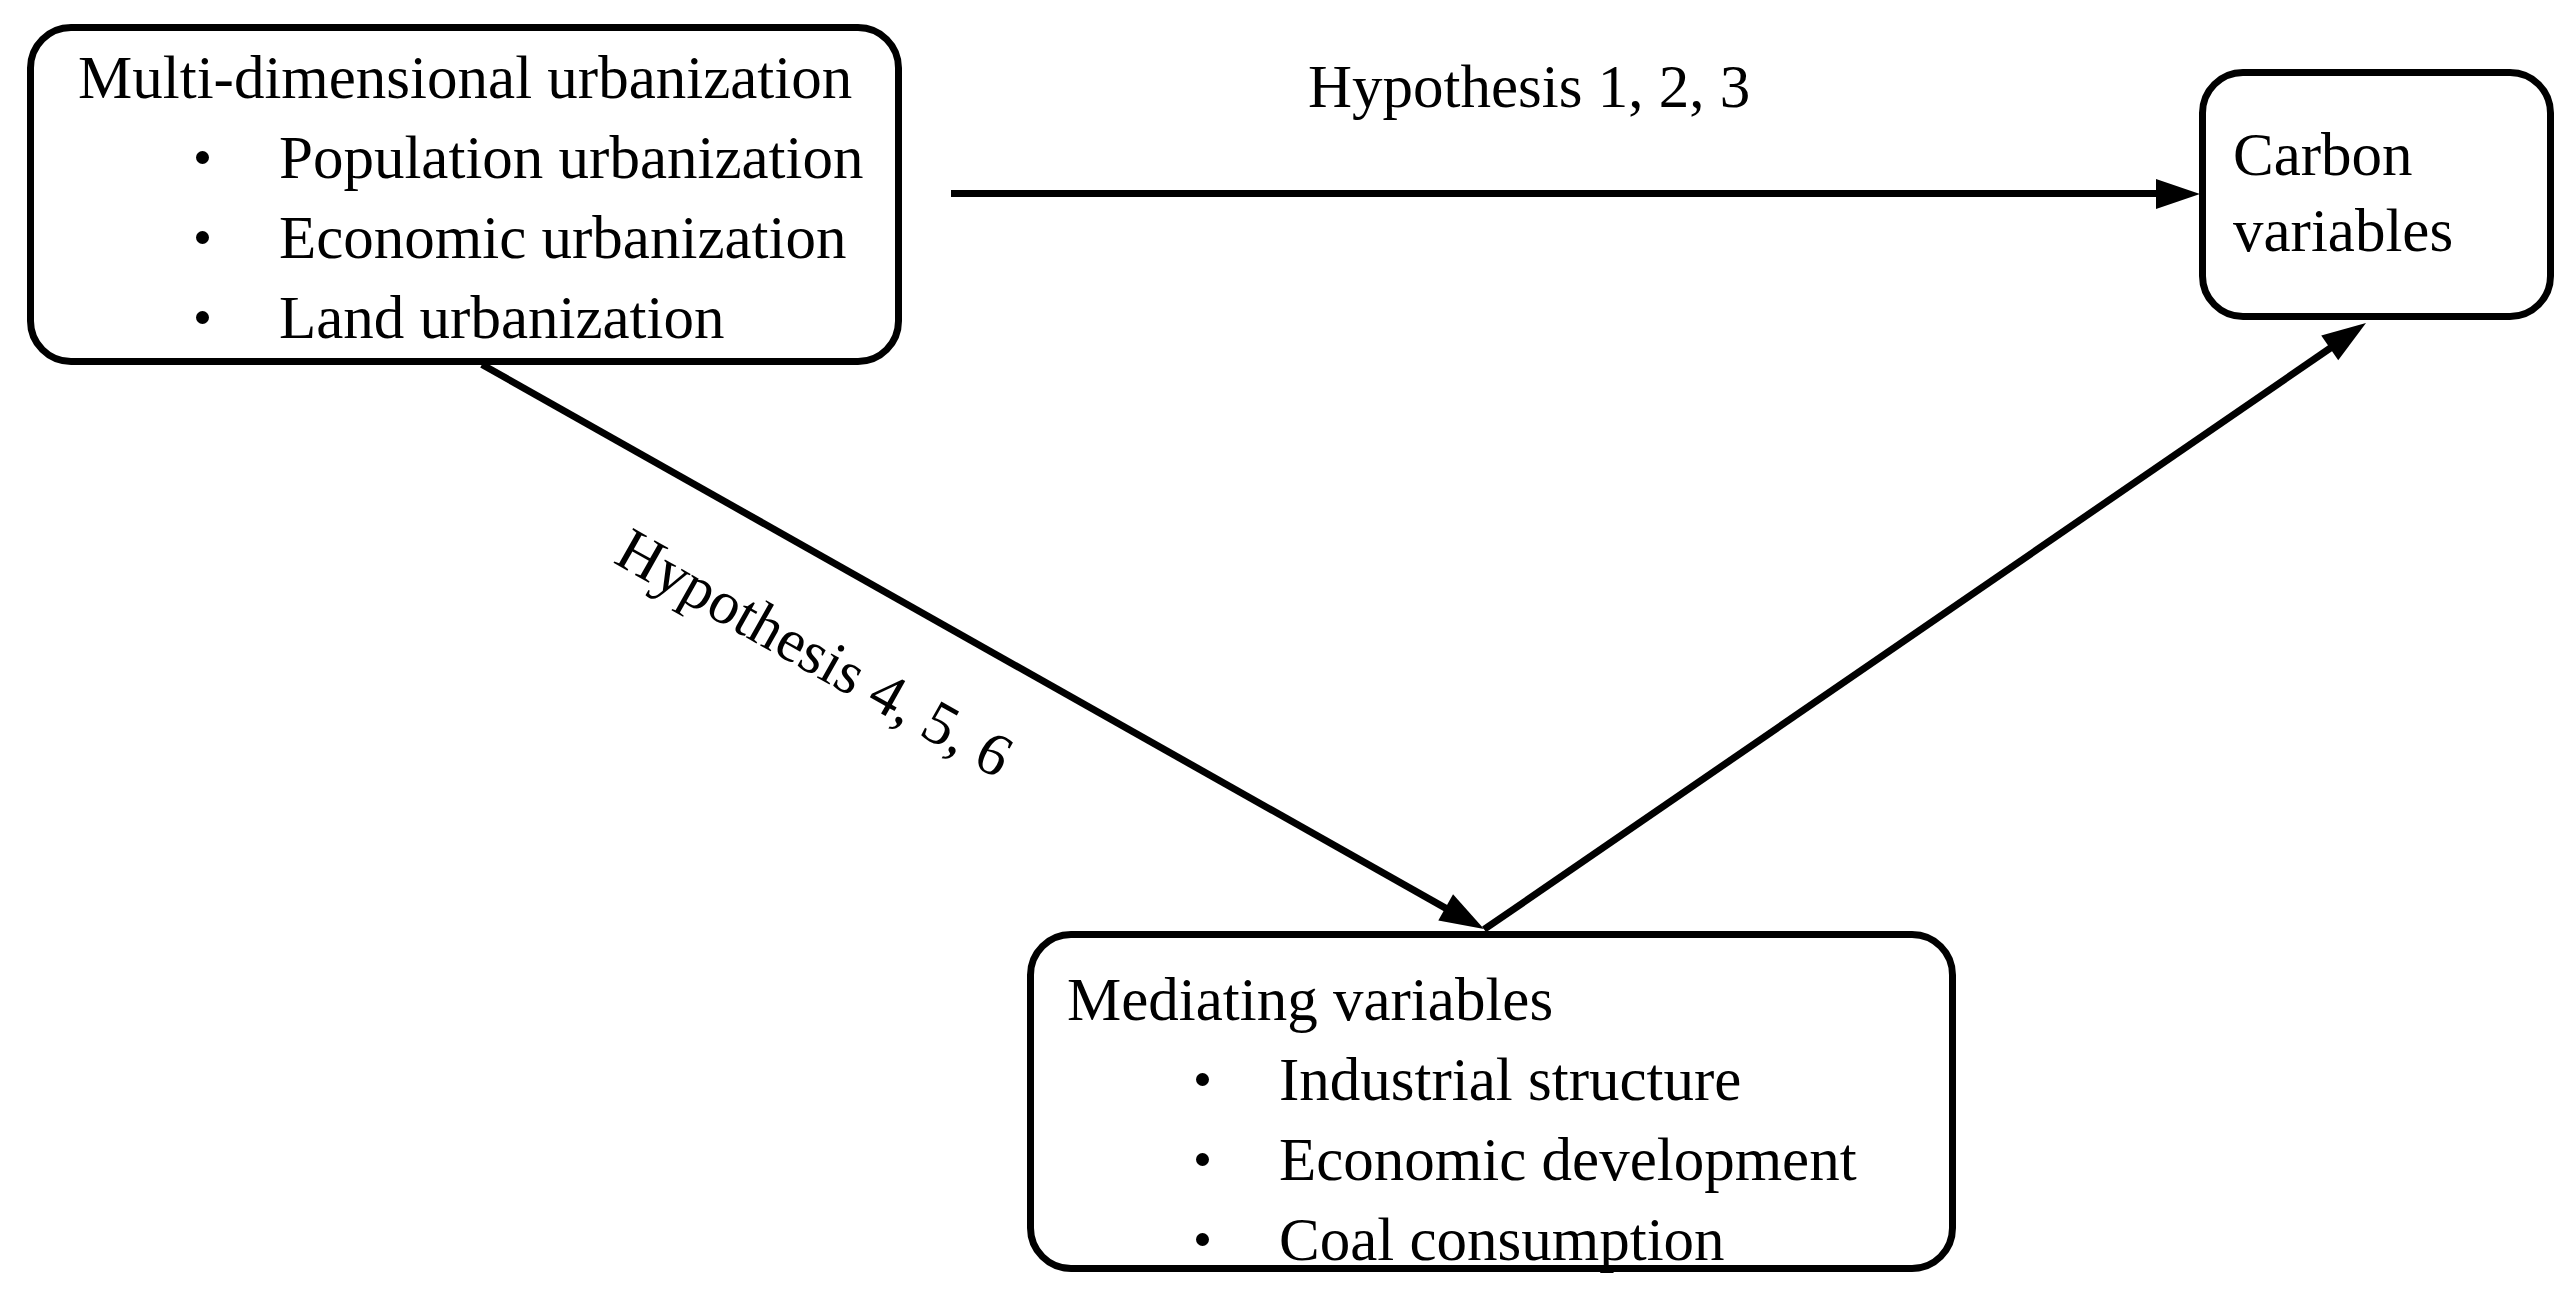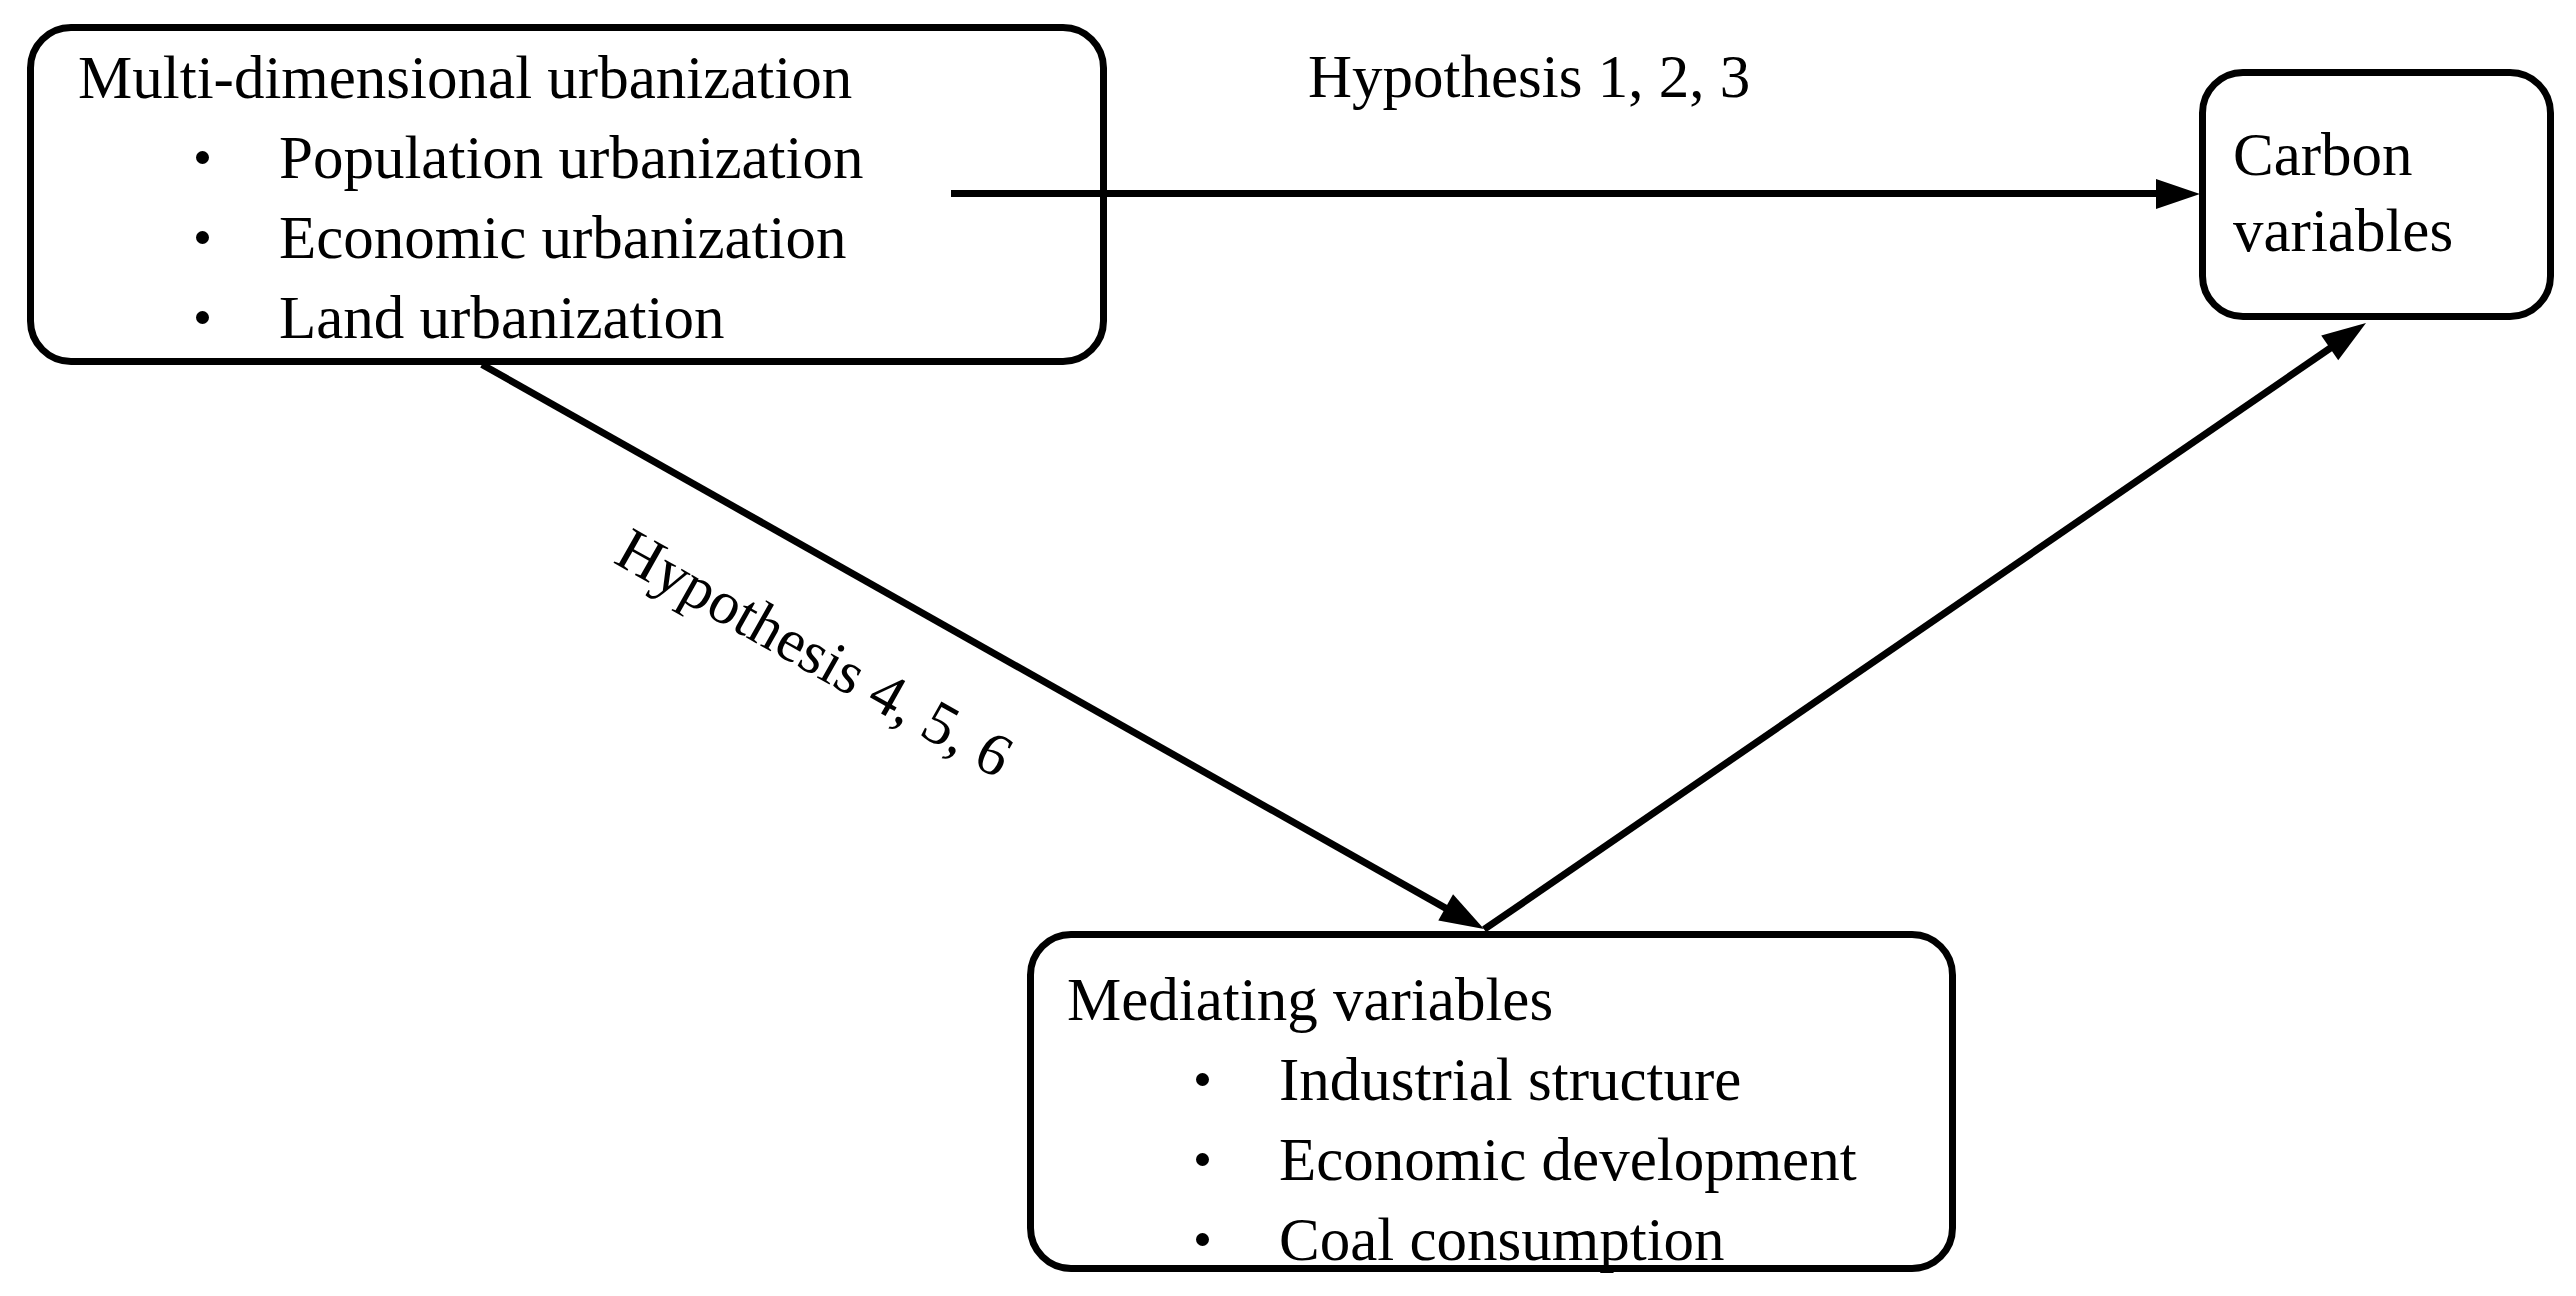--- a/index.html
+++ b/index.html
@@ -17,21 +17,21 @@
   .node {
     position: absolute;
     box-sizing: border-box;
     border: 7.6px solid #000000;
     border-radius: 44px;
     background: #ffffff;
     font-size: 61px;
     line-height: 80px;
     white-space: nowrap;
   }
-  .node--urbanization { left: 27px;  top: 24px;  width: 1080px; height: 341px; padding-top: 6.7px; }
+  .node--urbanization { left: 27px;  top: 24px;  width: 875px; height: 341px; padding-top: 6.7px; }
   .node--mediating    { left: 1027px; top: 931px; width: 929px; height: 341px; padding-top: 6.7px; }
   .node--carbon       { left: 2199px; top: 69px;  width: 355px; height: 251px; padding-top: 41px; line-height: 76px; }
 
   .node--urbanization .node-title { padding-left: 44px; }
   .node--mediating   .node-title { padding-left: 33px; margin-top: 15px; }
 
   .bullet-line { position: relative; padding-left: 245px; }
   .bullet-dot {
     position: absolute;
     left: 162px;
@@ -67,21 +67,21 @@
   .head--down   { left: 1440px; top: 914px; transform: rotate(29.43deg); }     
   .head--up     { left: 2322px; top: 308px; transform: rotate(-34.49deg); }    
 
   
   .edge-label {
     position: absolute;
     font-size: 61px;
     line-height: 70px;
     white-space: nowrap;
   }
-  .edge-label--direct   { left: 1308px; top: 42px; }
+  .edge-label--direct   { left: 1308px; top: 52px; }
   .edge-label--mediated { left: 639px; top: 514px; transform: rotate(29.4deg); transform-origin: 0 0; }
 </style>
 </head>
 <body>
 
 <div class="canvas">
 
   <div class="node node--urbanization">
     <div class="node-title">Multi-dimensional urbanization</div>
     <div class="bullet-line">

